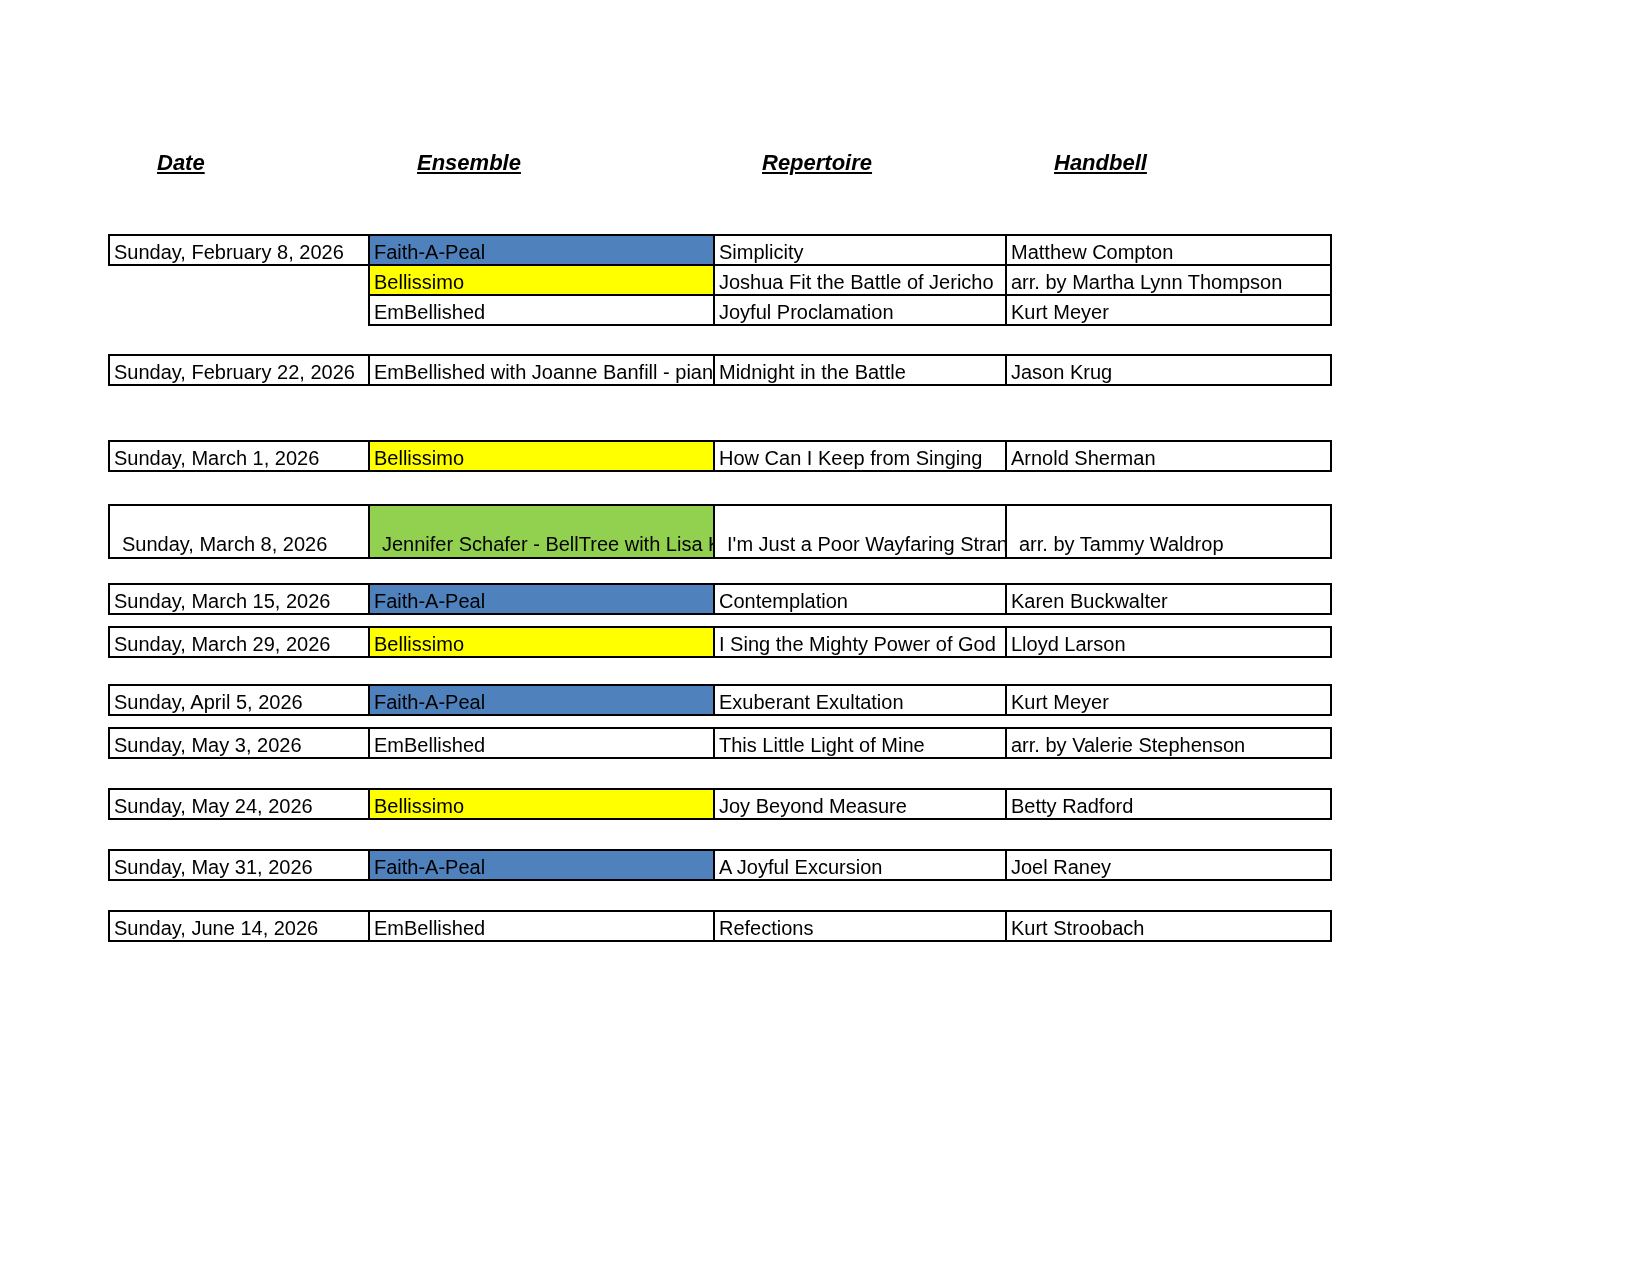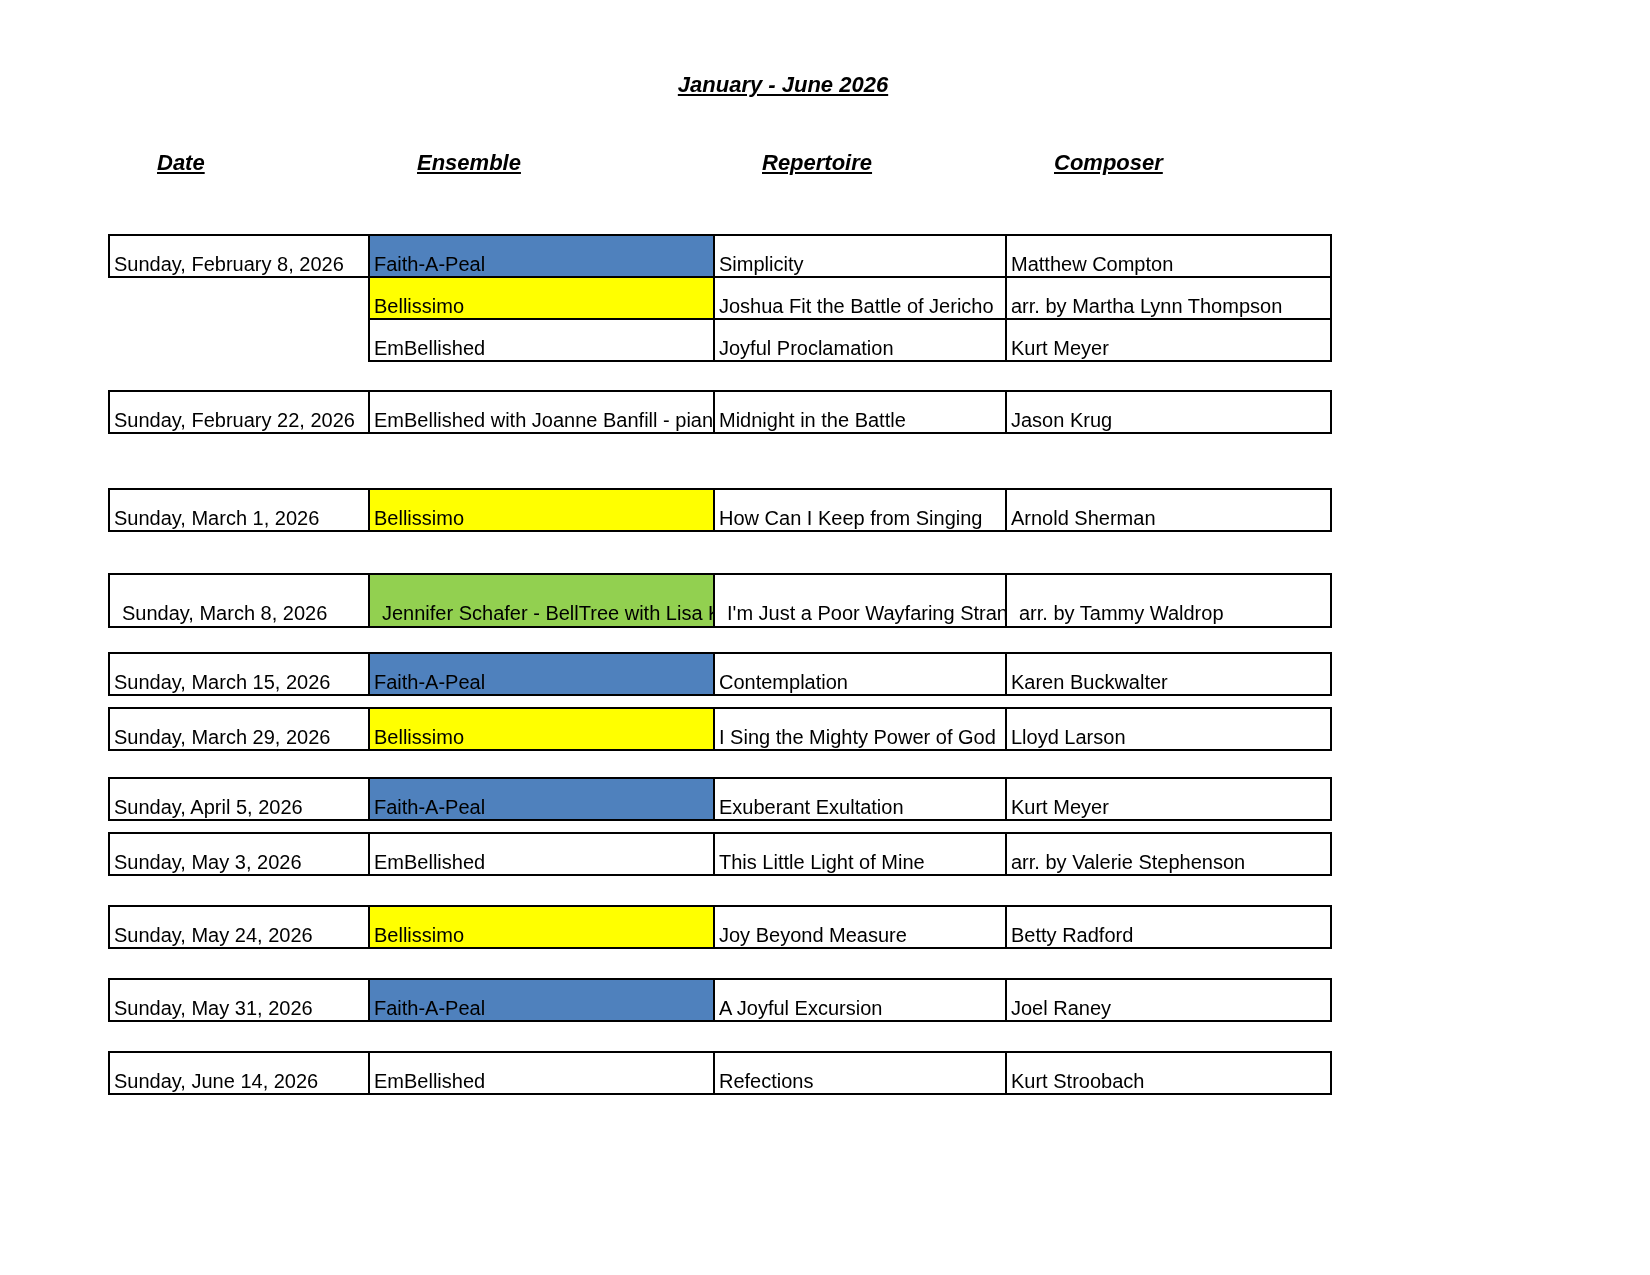--- a/index.html
+++ b/index.html
@@ -20,44 +20,43 @@
   .headers .h { box-sizing:border-box; padding-left:5px; }
   .headers .h span { text-decoration:underline; }
 
   .w-date { width:260px; } .w-ens { width:345px; }
   .w-rep  { width:292px; } .w-comp { width:325px; }
 
   .blocks { position:absolute; top:234px; left:108px; }
   table.block { border-collapse:collapse; table-layout:fixed; width:1222px; }
   table.block td {
     border:2px solid #000; box-sizing:border-box;
-    padding:0 4px; height:42px; line-height:23px;
+    padding:0 4px; height:30px; line-height:23px;
     font-size:20px; vertical-align:bottom;
     white-space:nowrap; overflow:hidden;
   }
   table.block td.nob { border:none; }
   tr.tall td { height:53px; line-height:25px;padding-left:12px; }
   td.wrap { white-space:normal; }
 
-  .mb28{margin-bottom:28px;} .mb38{margin-bottom:54px;} .mb25{margin-bottom:41px;border-radius:12px;}
+  .mb28{margin-bottom:28px;} .mb38{margin-bottom:54px;} .mb25{margin-bottom:32px;border-radius:12px;}
   .mb24{margin-bottom:24px;} .mb27{margin-bottom:11px;} .mb26{margin-bottom:26px;}
   .mb29{margin-bottom:29px;border-radius:12px;}
 </style>
 </head>
 <body>
 
 <div class="title-wrap">
-  <div class="line">January - June 2026</div>
 </div>
 
 <div class="headers">
   <div class="h w-date"><span>Date</span></div>
   <div class="h w-ens"><span>Ensemble</span></div>
   <div class="h w-rep"><span>Repertoire</span></div>
-  <div class="h w-comp"><span>Composer</span></div>
+  <div class="h w-comp"><span>Handbell</span></div>
 </div>
 
 <div class="blocks">
 
   <table class="block mb28">
     <colgroup>
         <col class="w-date">
         <col class="w-ens">
         <col class="w-rep">
         <col class="w-comp">

